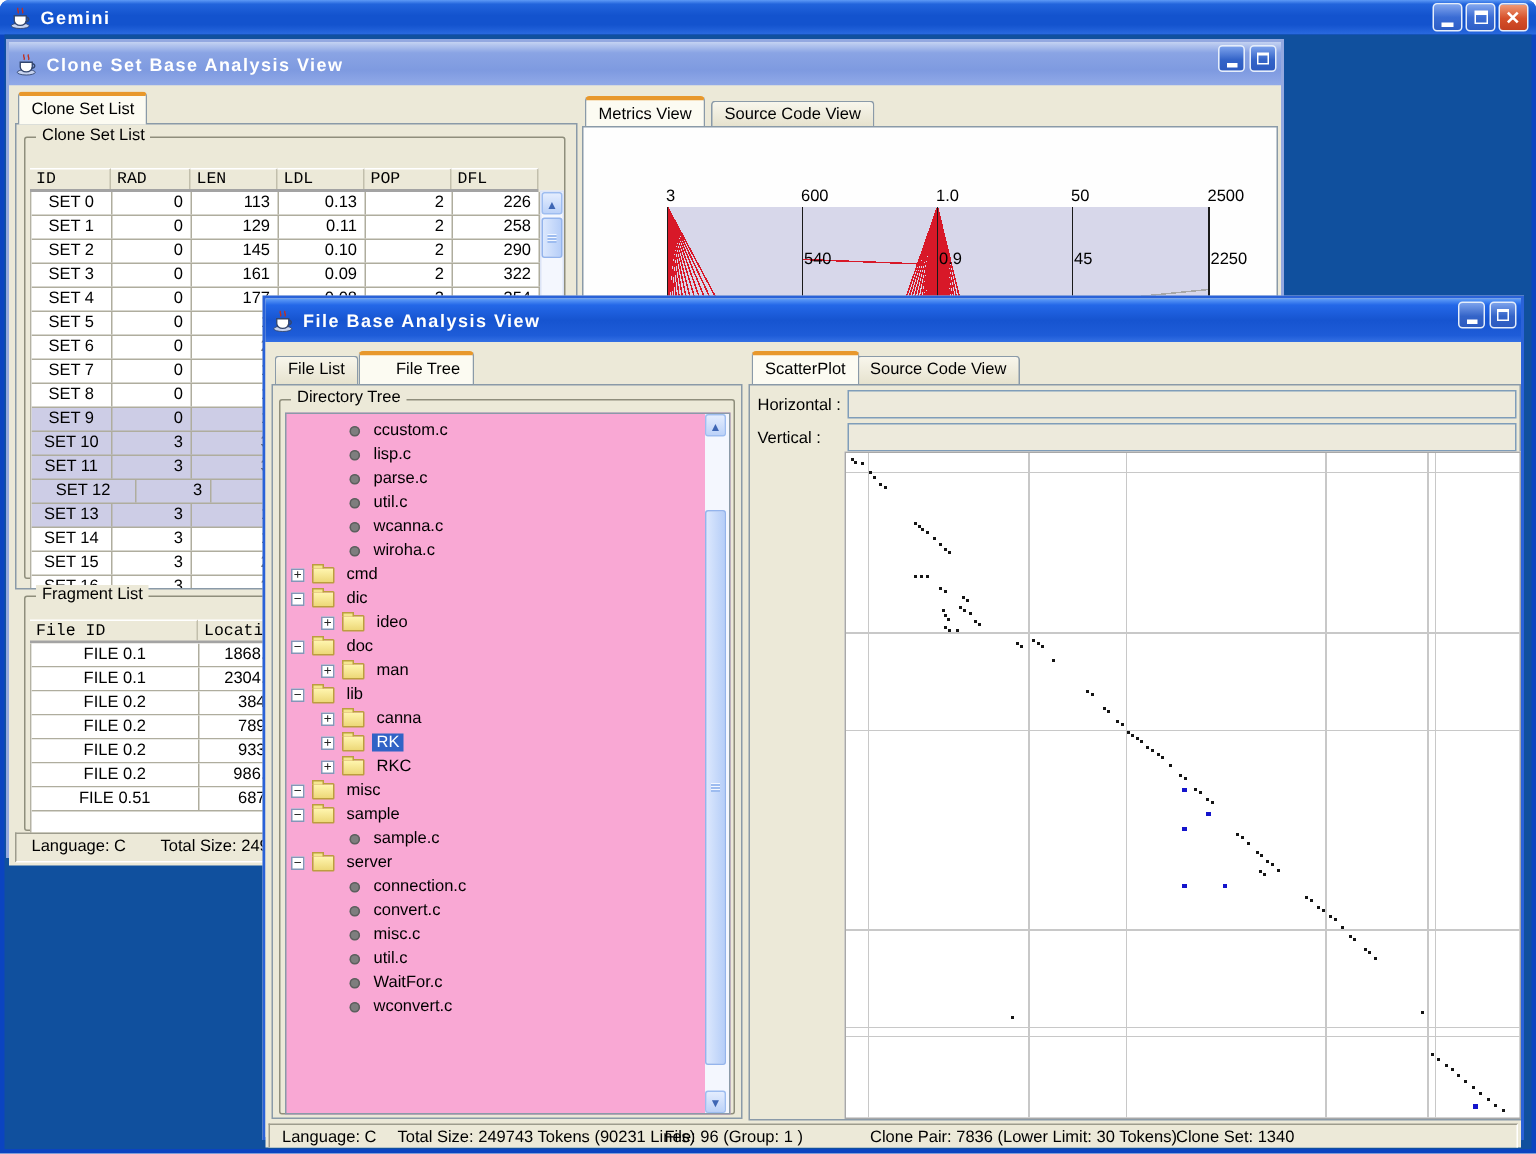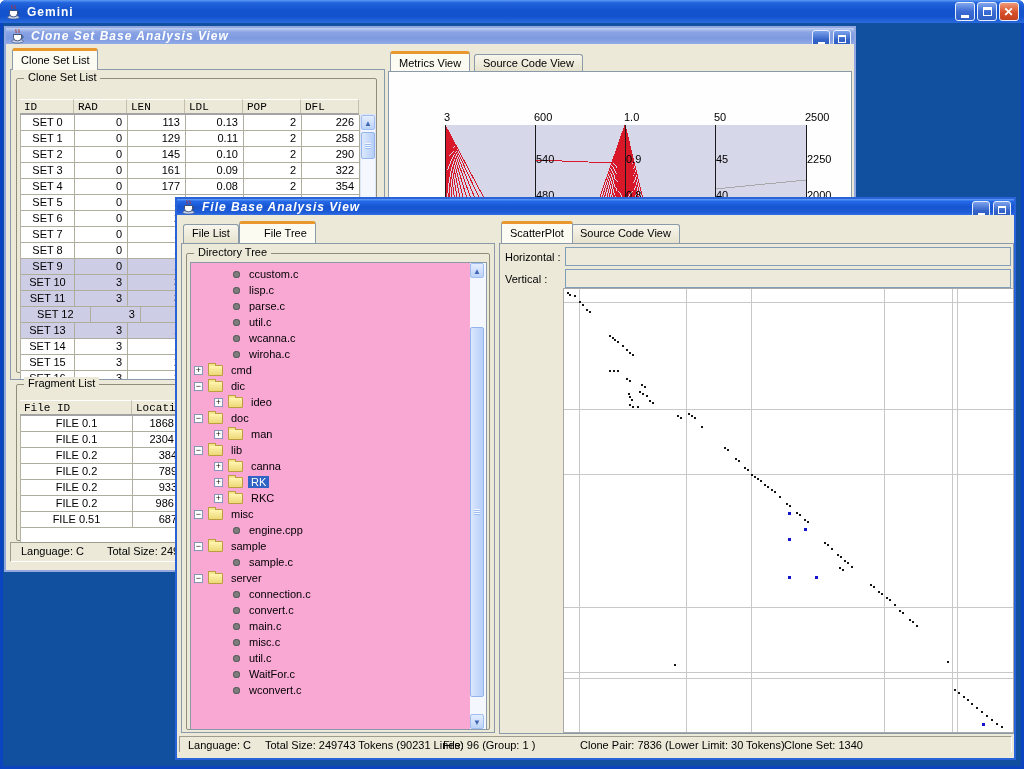--- a/index.html
+++ b/index.html
@@ -19,22 +19,22 @@
   .tbtn.close{background:linear-gradient(180deg,#F09A76 0%,#D6502A 55%,#C44020 100%);}
   .gmin{display:block;width:8px;height:3px;background:#fff;margin-top:9px;}
   .gmax{display:block;width:9px;height:9px;border:1px solid #fff;border-top-width:3px;}
   .gclose{color:#fff;font-weight:bold;font-size:12px;line-height:12px;}
   .java-icon{width:16px;height:16px;display:inline-block;flex:0 0 16px;}
 
   
   .iwin{position:absolute;background:#ECE9D8;}
   .clone-win{left:4px;top:26px;width:852px;height:546px;border:2px solid #93A8E0;z-index:1;}
   .file-win{left:175px;top:197px;width:841px;height:563px;border:2px solid #2A62D8;z-index:2;}
-  .ititle{height:16px;display:flex;align-items:center;gap:5px;padding-left:4px;
-    color:#fff;font-weight:bold;font-size:12px;letter-spacing:1px;position:relative;font-style:italic;}
+  .ititle{height:29px;display:flex;align-items:center;gap:5px;padding-left:4px;
+    color:#fff;font-weight:bold;font-size:12px;letter-spacing:1px;position:relative;}
   .ititle.active{background:linear-gradient(180deg,#62A0F8 0%,#2468E8 15%,#1654D0 50%,#1E5CD8 85%,#3470E4 100%);}
   .ititle.inactive{background:linear-gradient(180deg,#C4D2F2 0%,#8AA4E4 25%,#7E9AE0 65%,#92AAE8 100%);}
   .ibtns{position:absolute;top:2px;right:3px;display:flex;gap:3px;}
   .ibtn{width:18px;height:18px;border:1px solid #E6EEFA;border-radius:3px;
     background:linear-gradient(180deg,#7CA2EC 0%,#3464C8 55%,#2C5AC0 100%);
     display:flex;align-items:center;justify-content:center;}
   .ibtn .gmin{margin-top:8px;width:7px;}
   .ibtn .gmax{width:8px;height:8px;border-top-width:2px;}
   .icontent{position:relative;width:100%;height:calc(100% - 22px);background:#ECE9D8;overflow:hidden;}
 
@@ -580,25 +580,20 @@
               <span class="tree-label">RKC</span>
             </div>
 
             <div class="tree-row" style="padding-left: 3px;">
               <span class="exp">−</span>
               <span class="folder"></span>
 
               <span class="tree-label">misc</span>
             </div>
 
-            <div class="tree-row" style="padding-left: 42px;">
-
-              <span class="fdot"></span>
-              <span class="tree-label">engine.cpp</span>
-            </div>
 
 
             <div class="tree-row" style="padding-left: 3px;">
               <span class="exp">−</span>
               <span class="folder"></span>
 
               <span class="tree-label">sample</span>
             </div>
 
             <div class="tree-row" style="padding-left: 42px;">
@@ -619,25 +614,20 @@
               <span class="fdot"></span>
               <span class="tree-label">connection.c</span>
             </div>
 
             <div class="tree-row" style="padding-left: 42px;">
 
               <span class="fdot"></span>
               <span class="tree-label">convert.c</span>
             </div>
 
-            <div class="tree-row" style="padding-left: 42px;">
-
-              <span class="fdot"></span>
-              <span class="tree-label">main.c</span>
-            </div>
 
             <div class="tree-row" style="padding-left: 42px;">
 
               <span class="fdot"></span>
               <span class="tree-label">misc.c</span>
             </div>
 
             <div class="tree-row" style="padding-left: 42px;">
 
               <span class="fdot"></span>

